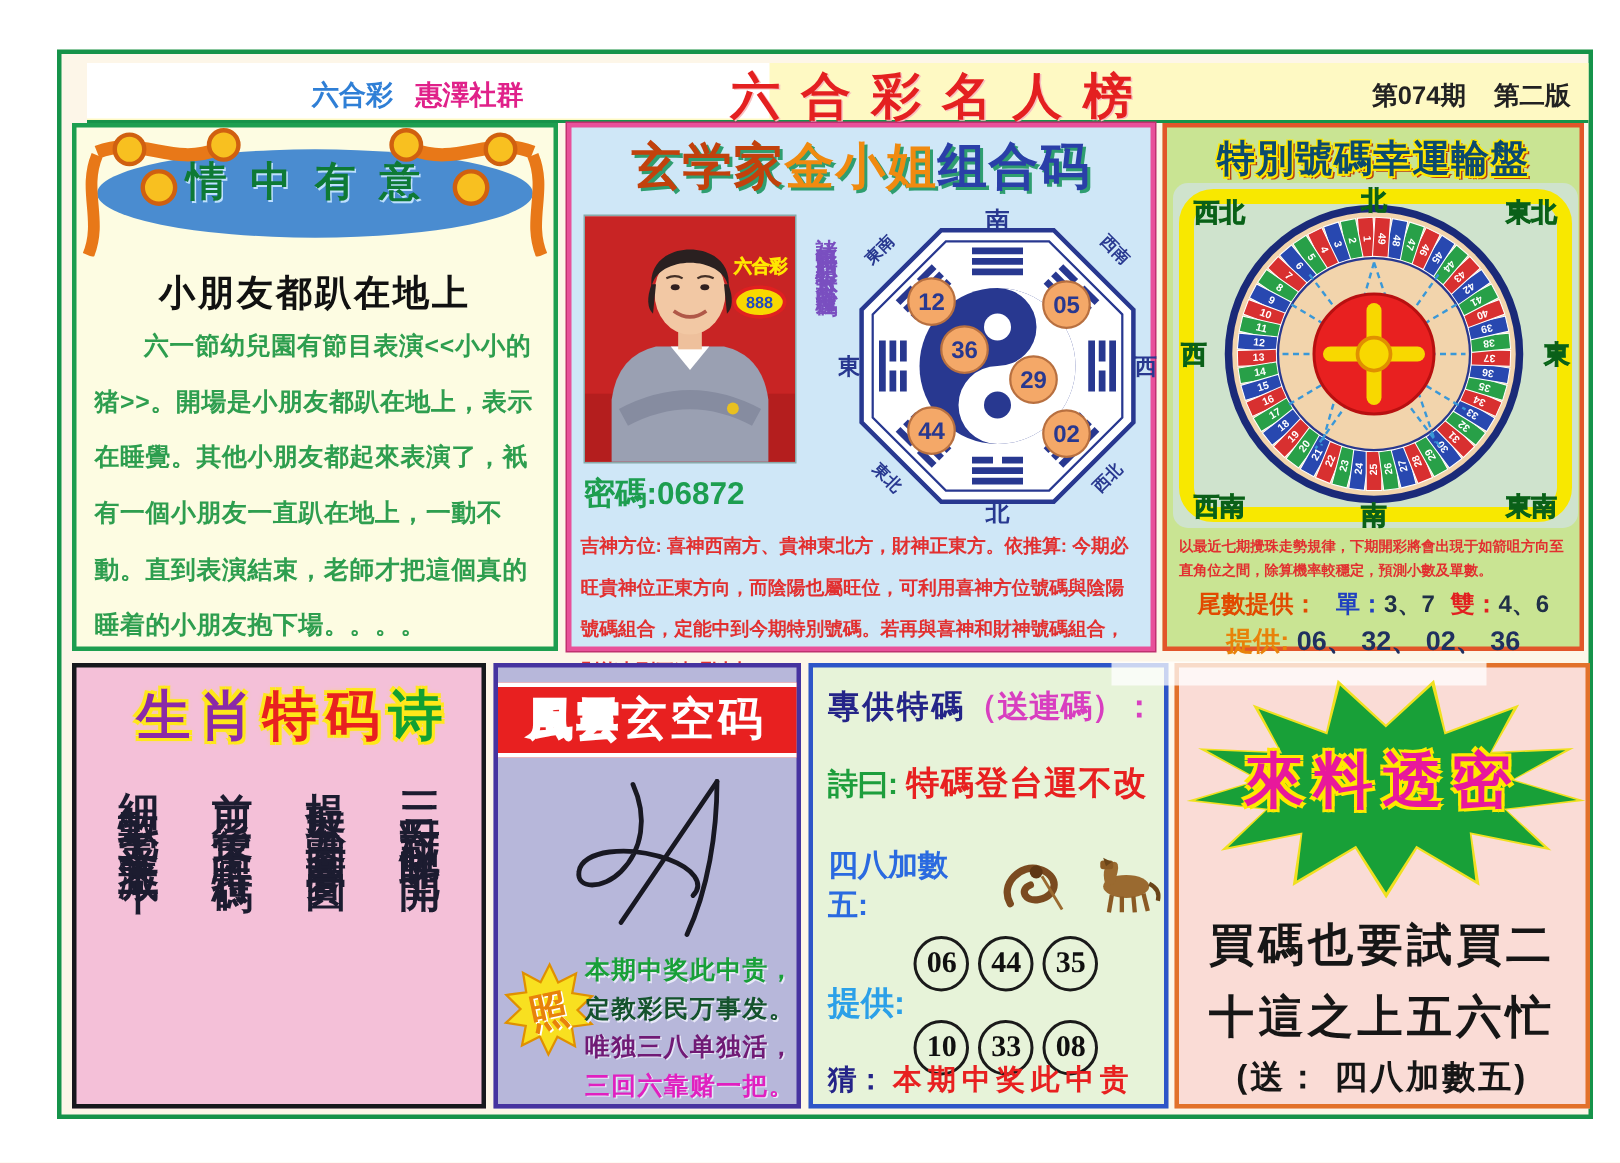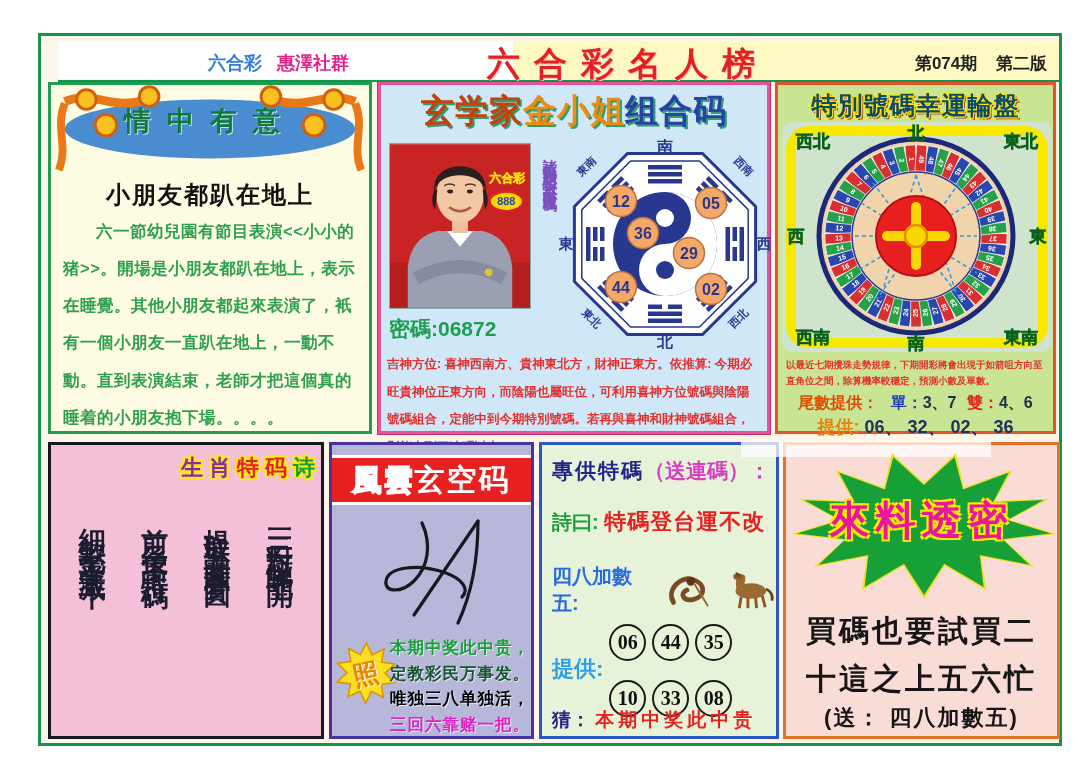--- a/index.html
+++ b/index.html
@@ -69,21 +69,21 @@
   .wheel-box { position:absolute; left:3px; top:36px; width:272px; height:232px; }
   .wheel-note { position:absolute; left:8px; right:6px; top:272px; font-size:9.5px; color:#e23030; line-height:1.7; font-weight:bold; }
   .tail-line { position:absolute; left:0; width:100%; top:308px; text-align:center; font-size:16px; font-weight:bold; }
   .tail-line .lab{ color:#e24a00; } .tail-line .odd{ color:#2040c0; margin-left:8px; }
   .tail-line .val{ color:#203048; } .tail-line .even{ color:#e22020; margin-left:6px; }
   .provide-line { position:absolute; left:0; width:100%; top:330px; text-align:center; font-size:18px; font-weight:bold; }
   .provide-line .lab{ color:#e8820a; } .provide-line .val{ color:#203060; }
 
   
   .poem { left:7px; top:406px; width:276px; height:297px; background:#f4c0d8; border:3px solid #17181d; }
-  .poem-title { position:absolute; top:8px; left:0; width:100%; text-align:right; font-size:22px; font-weight:bold; letter-spacing:6px; }
+  .poem-title { position:absolute; top:8px; left:0; width:100%; text-align:left; font-size:36px; font-weight:bold; letter-spacing:6px;padding-left:40px; }
   .poem-title span { text-shadow:0 0 4px #ffe81a, 2px 2px 0 #ffe81a, -2px -2px 0 #ffe81a, 2px -2px 0 #ffe81a, -2px 2px 0 #ffe81a; }
   .poem-cols { position:absolute; top:62px; left:10px; right:10px; bottom:8px; display:flex; flex-direction:row-reverse; justify-content:space-around; }
   .poem-col { writing-mode:vertical-rl; font-size:27px; font-weight:bold; color:#1c1c30;
     font-family:"Liberation Serif", serif; letter-spacing:9px; }
 
   
   .xuan { left:288px; top:406px; width:205px; height:297px; background:#b7b7da; border:3px solid #4633a0; }
   .xuan-head { position:absolute; left:0; top:10px; width:100%; height:50px; background:#e82020;
     border-top:3px solid #fff; border-bottom:3px solid #fff; text-align:center; line-height:44px; }
   .xuan-head .outline { font-size:29px; font-weight:bold; color:#e82020; -webkit-text-stroke:2px #ffffff; letter-spacing:2px; }
@@ -548,21 +548,21 @@
     </svg>
     <div class="stamp">
       <svg width="64" height="64" viewBox="0 0 64 64">
           <polygon id="stamp-star" fill="#f8e020" stroke="#e09000" stroke-width="1.5" points="60.7,23.1 51.0,32.3 60.4,41.7 47.2,43.4 49.3,56.5 37.6,50.2 31.6,62.0 25.9,50.0 14.0,56.0 16.5,42.9 3.3,40.9 13.0,31.7 3.6,22.3 16.8,20.6 14.7,7.5 26.4,13.8 32.4,2.0 38.1,14.0 50.0,8.0 47.5,21.1"></polygon>
         </svg>
       <div class="stamp-char">照</div>
     </div>
     <div class="xk-lines" id="xk-lines">
         <div class="xk-line" style="color: rgb(24, 160, 56);">本期中奖此中贵，</div>
         <div class="xk-line" style="color: #14532d;">定教彩民万事发。</div>
-        <div class="xk-line" style="color: #000000;">唯独三八单独活，</div>
+        <div class="xk-line" style="color: #701a75;">唯独三八单独活，</div>
         <div class="xk-line" style="color: rgb(224, 32, 192);">三回六靠赌一把。</div>
       </div>
   </div>
 
   <div class="panel special">
     <div class="sp-row1">
       <span class="h">專供特碼</span><span class="s">（送連碼）：</span>
     </div>
     <div class="sp-row2">
       <span class="lab">詩曰:</span>

